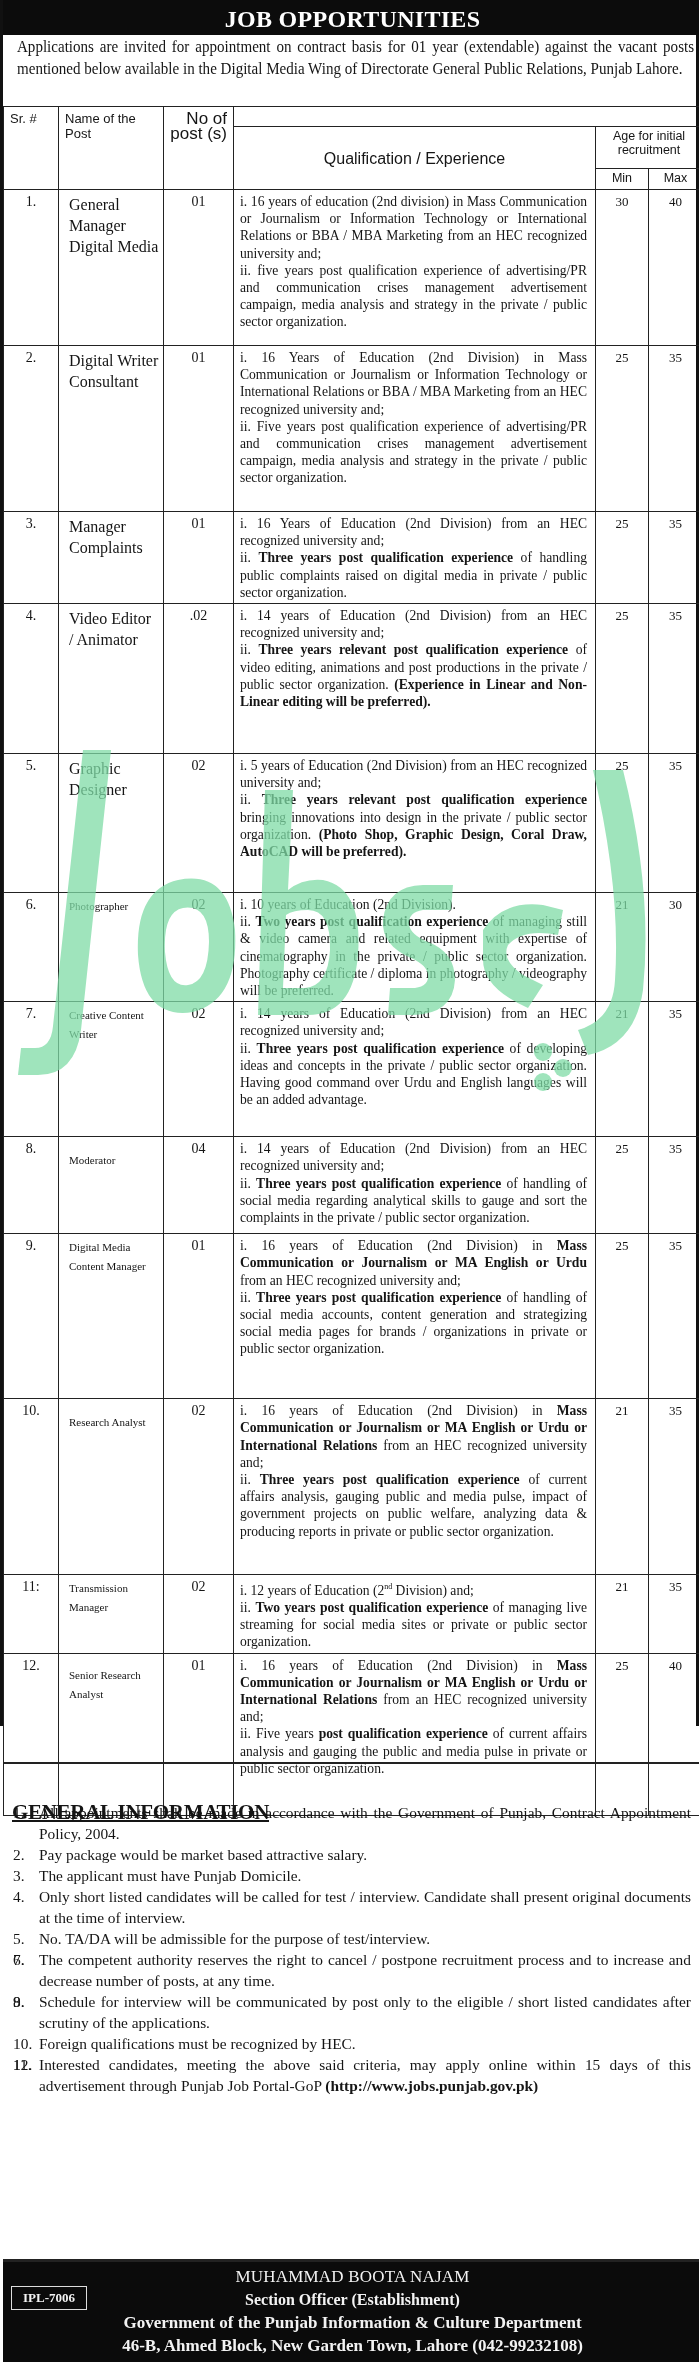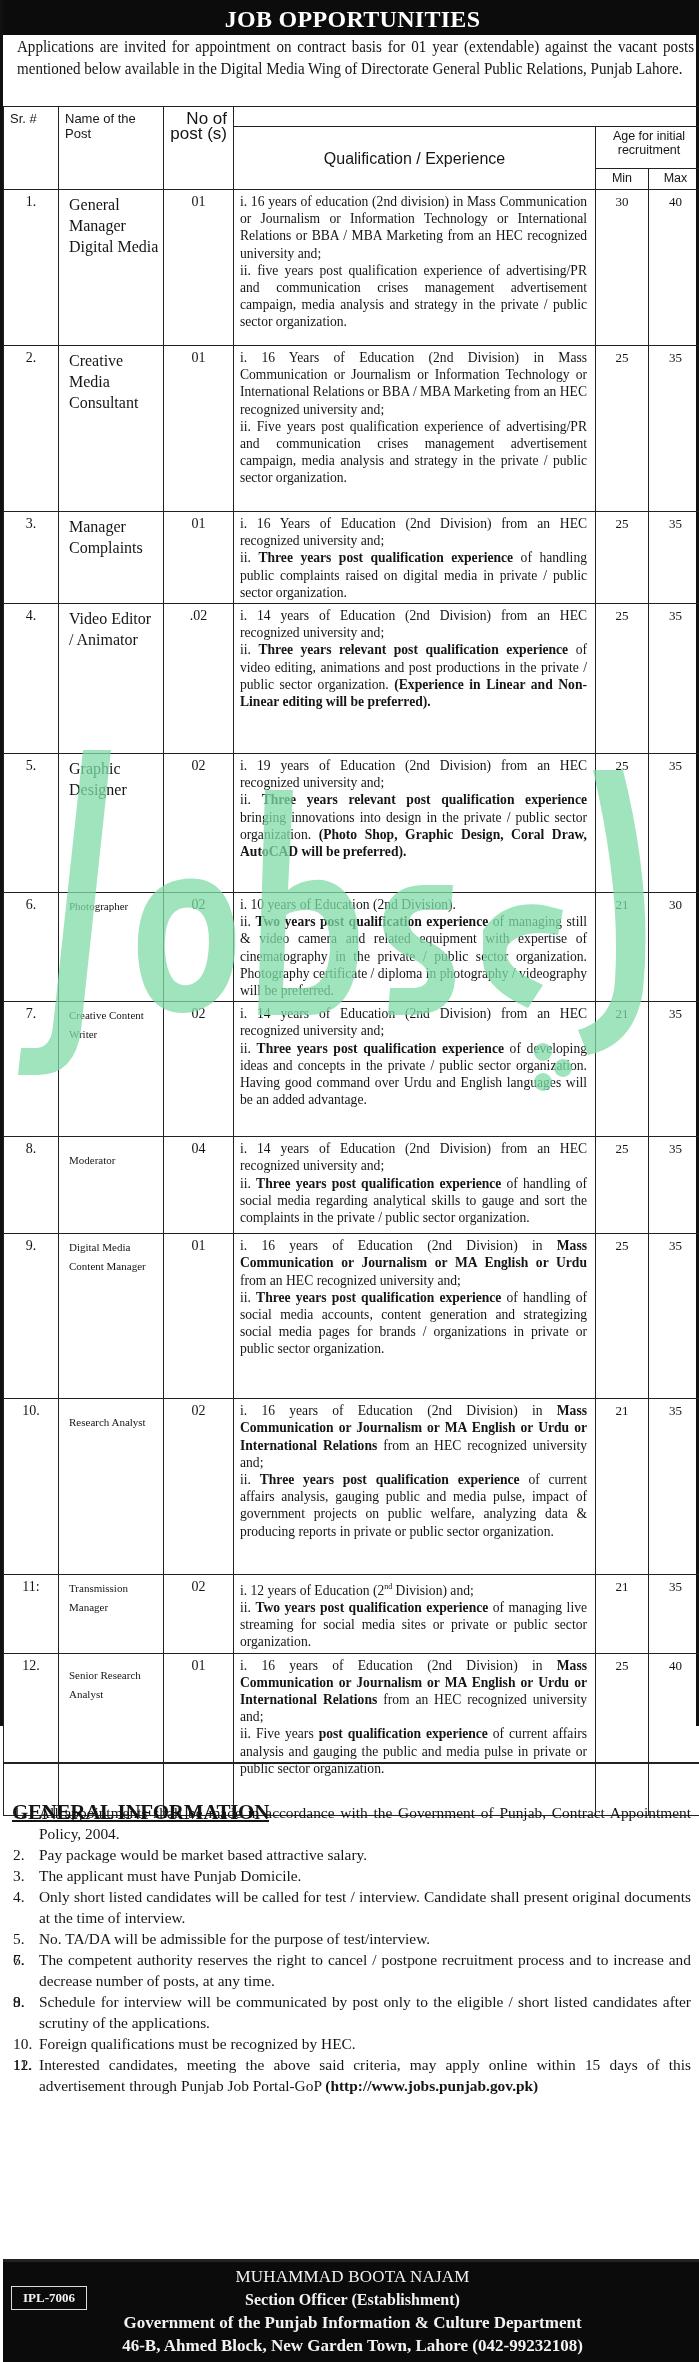--- a/index.html
+++ b/index.html
@@ -126,21 +126,21 @@
         <td class="qual">
           <div>i. 16 years of education (2nd division) in Mass Communication or Journalism or Information Technology or International Relations or BBA / MBA Marketing from an HEC recognized university and;</div>
           <div><span>ii. five years post qualification experience of advertising/PR and communication crises management advertisement campaign, media analysis and strategy in the private / public sector organization.</span></div>
         </td>
         <td class="age">30</td>
         <td class="age">40</td>
       </tr>
 
       <tr style="height:166px">
         <td class="sr">2.</td>
-        <td class="post-name">Creative Media Consultant</td>
+        <td class="post-name">Digital Writer Consultant</td>
         <td class="count">01</td>
         <td class="qual">
           <div>i. 16 Years of Education (2nd Division) in Mass Communication or Journalism or Information Technology or International Relations or BBA / MBA Marketing from an HEC recognized university and;</div>
           <div><span>ii. Five years post qualification experience of advertising/PR and communication crises management advertisement campaign, media analysis and strategy in the private / public sector organization.</span></div>
         </td>
         <td class="age">25</td>
         <td class="age">35</td>
       </tr>
 
       <tr style="height:62px">
@@ -165,21 +165,21 @@
         </td>
         <td class="age">25</td>
         <td class="age">35</td>
       </tr>
 
       <tr style="height:139px">
         <td class="sr">5.</td>
         <td class="post-name">Graphic Designer</td>
         <td class="count">02</td>
         <td class="qual">
-          <div>i. 19 years of Education (2nd Division)  from an HEC recognized university and;</div>
+          <div>i. 5 years of Education (2nd Division)  from an HEC recognized university and;</div>
           <div><span>ii. </span><b>Three years relevant post qualification experience</b><span> bringing innovations into design in the private / public sector organization. </span><b>(Photo Shop, Graphic Design, Coral Draw, AutoCAD will be preferred).</b></div>
         </td>
         <td class="age">25</td>
         <td class="age">35</td>
       </tr>
 
       <tr style="height:103px">
         <td class="sr">6.</td>
         <td class="post-name small">Photographer</td>
         <td class="count">02</td>

